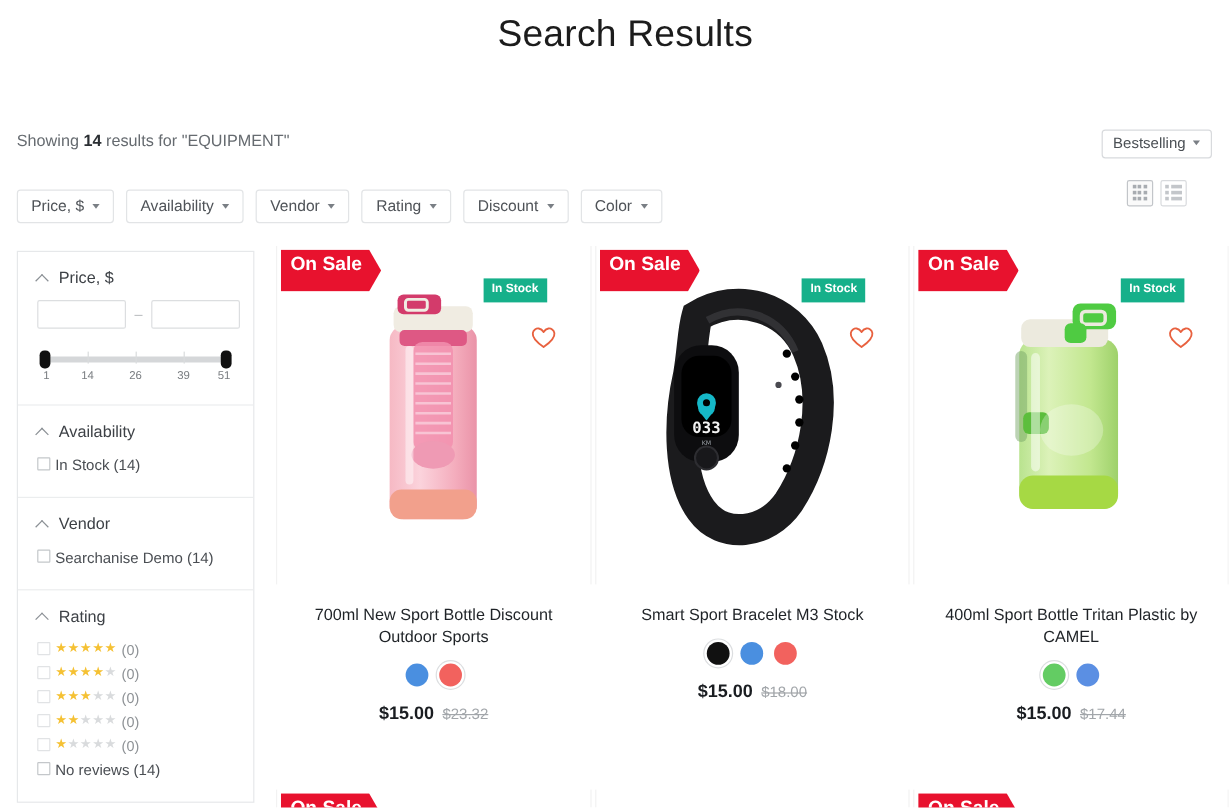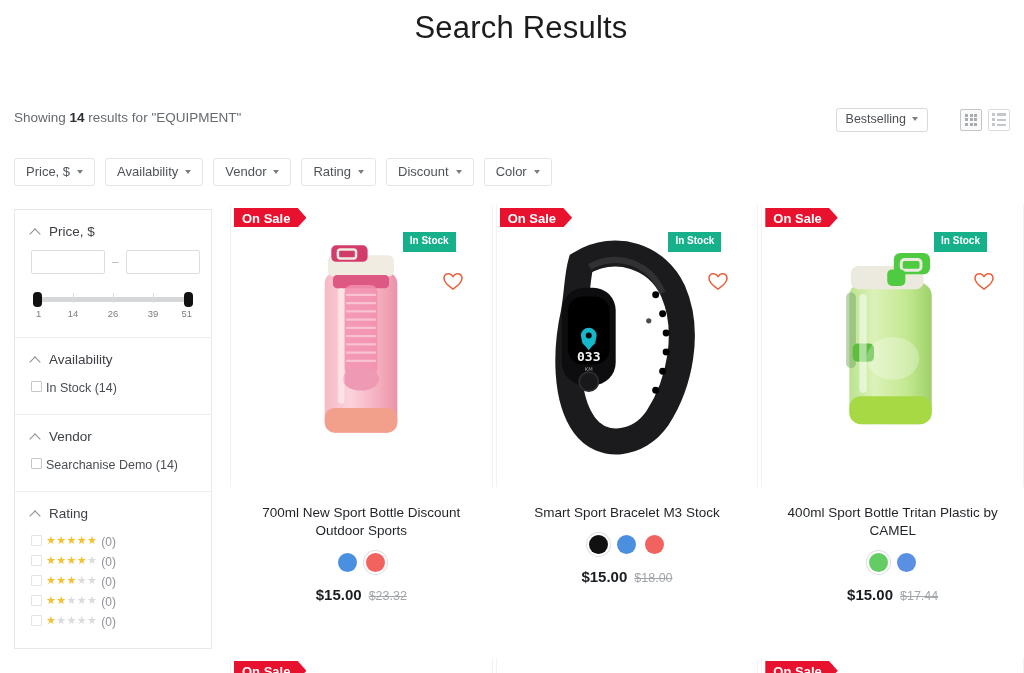--- a/index.html
+++ b/index.html
@@ -26,21 +26,21 @@
   .results-bar {
     position: absolute; top: 108px; left: 14px; right: 14px; height: 26px;
   }
   .results-text {
     position: absolute; left: 0; top: 2px;
     font-size: 13.5px; color: #666b70;
   }
   .results-text b { color: #2b2f33; font-weight: 700; }
   .results-right {
     position: absolute; right: 0; top: 0;
-    display: flex; align-items: center; gap: 32px;
+    display: flex; align-items: center; gap: 18px; flex-direction: column;
   }
   .sort-select {
     border: 1px solid #d8dadd; border-radius: 3px;
     background: #fff; color: #4a4f54;
     font-size: 12.5px; padding: 4px 9px 5px 9px;
     display: flex; align-items: center; gap: 6px;
     cursor: pointer; line-height: 1;
   }
   .caret {
     width: 0; height: 0; border-left: 3.5px solid transparent;
@@ -134,22 +134,22 @@
     display: grid; grid-template-columns: repeat(3, 1fr); gap: 0 3px;
   }
   .card { position: relative; background: #fff; padding-bottom: 20px; }
   .card-media {
     position: relative; height: 282px; background: #fff;
     border-left: 1px solid #f2f2f2; border-right: 1px solid #f2f2f2;
     overflow: hidden;
   }
   .badge-sale {
     position: absolute; left: 3px; top: 3px; z-index: 4;
-    background: #e8122e; color: #fff; font-size: 13px; font-weight: 700;
-    padding: 3px 11px 0 8px; line-height: 1.25;
+    background: #e8122e; color: #fff; font-size: 16px; font-weight: 700;
+    padding: 3px 11px 12px 8px; line-height: 1.25;
     clip-path: polygon(0 0, 88% 0, 100% 50%, 88% 100%, 0 100%);
     padding-right: 16px;
   }
   .badge-stock {
     position: absolute; right: 36px; top: 27px; z-index: 4;
     background: #16b08a; color: #fff; font-size: 10px; font-weight: 700;
     padding: 3px 7px 4px 7px; line-height: 1.25;
   }
   .wish {
     position: absolute; right: 28px; top: 66px; z-index: 4; cursor: pointer;
@@ -350,20 +350,24 @@
             <span class="cb disabled"></span>
             <span class="stars"><span class="on">★</span><span class="on">★</span><span class="off">★</span><span class="off">★</span><span class="off">★</span></span>
             <span class="cnt">(0)</span>
           </div>
           <div class="facet-row dim">
             <span class="cb disabled"></span>
             <span class="stars"><span class="on">★</span><span class="off">★</span><span class="off">★</span><span class="off">★</span><span class="off">★</span></span>
             <span class="cnt">(0)</span>
           </div>
         </div>
+      <div class="facet-row">
+        <span class="cb"></span>
+        <span>No reviews (14)</span>
+      </div>
     </div>
 
   </div>
 
   <div class="grid" id="product-grid">
       <div class="card">
         <div class="card-media">
           <div class="badge-sale">On Sale</div>
           <div class="badge-stock">In Stock</div>
           <div class="wish"><svg viewBox="0 0 24 22" width="22" height="20">

